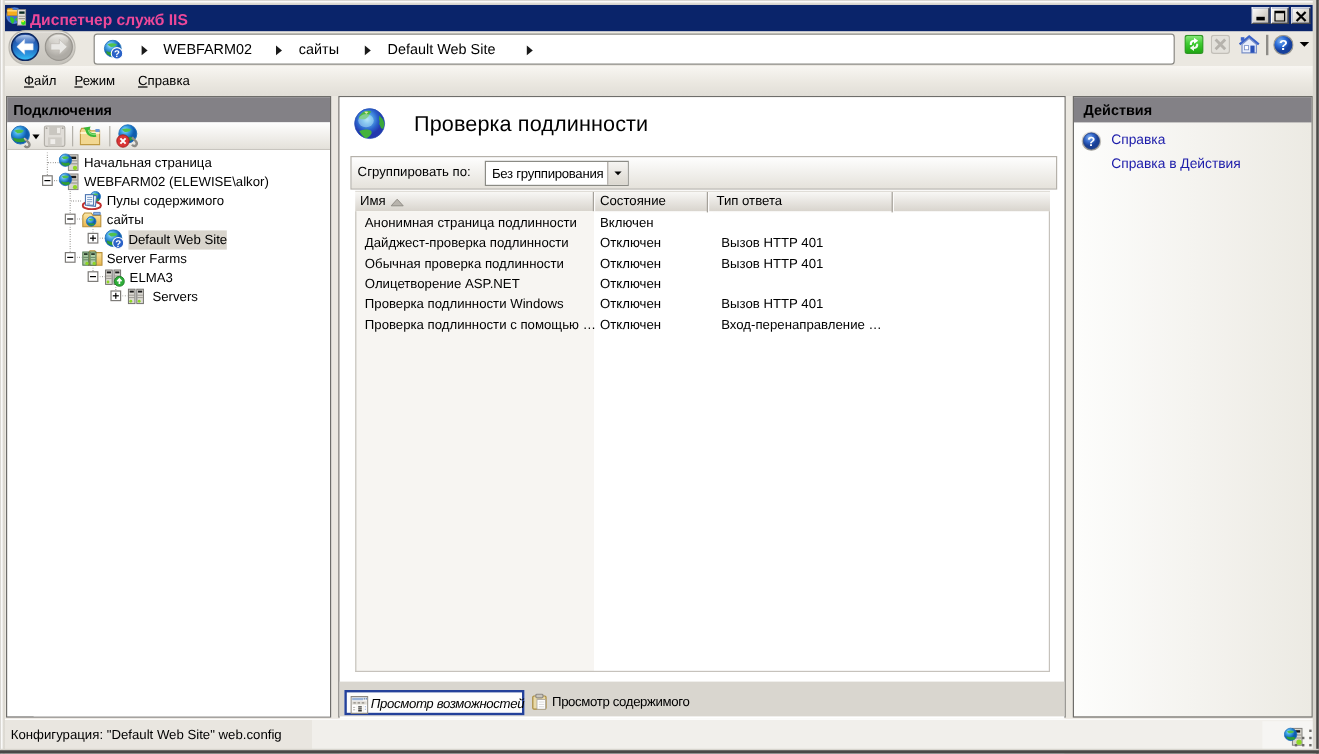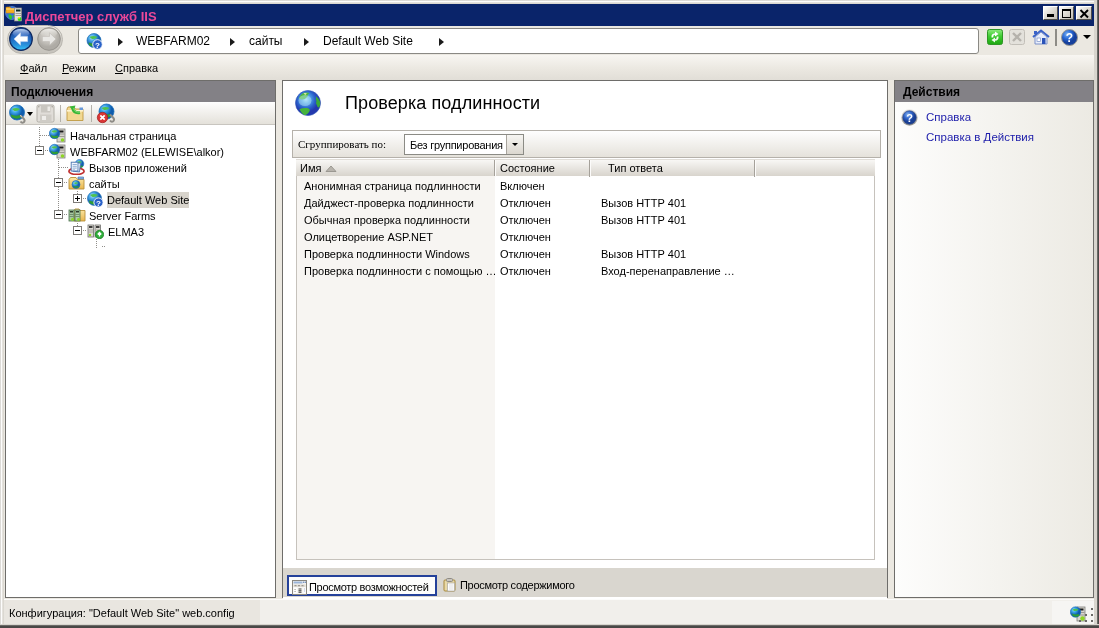--- a/index.html
+++ b/index.html
@@ -56,41 +56,41 @@
 .texp.plus b { position:absolute; left:3px; top:1px; width:1px; height:5px; background:#000; }
 .tsel { background:#d8d4cc; }
 .tlabel { position:absolute; top:1px; }
 .dotv { position:absolute; width:1px; background-image:linear-gradient(#908e8a 1px, transparent 1px); background-size:1px 2px; }
 .doth { position:absolute; height:1px; background-image:linear-gradient(90deg,#908e8a 1px, transparent 1px); background-size:2px 1px; }
 
 
 #ccontent { position:absolute; left:0; top:0; width:604px; height:594px; background:#fff; border-bottom:1px solid #9c9893; }
 #chead-title { position:absolute; left:62px; top:12px; font-size:18px; letter-spacing:0.1px; }
 #grpbar { position:absolute; left:9px; top:49px; width:589px; height:28px; background:linear-gradient(#fefefe,#e5e2db); border:1px solid #b5b1aa; }
-#grpbar .lbl { position:absolute; left:5px; top:7px;font-family:Liberation Serif, serif; }
+#grpbar .lbl { position:absolute; left:5px; top:7px; }
 #grpdd { position:absolute; left:111px; top:3px; width:120px; height:21px; background:#fff; border:1px solid #8b8b85; }
 #grpdd .txt { position:absolute; left:5px; top:4px; letter-spacing:-0.25px; }
 #grpdd .arrbtn { position:absolute; right:0; top:0; width:17px; height:19px; background:linear-gradient(#f6f5f2,#dbd7cf); border-left:1px solid #a8a49d; }
 #grpdd .arrbtn i { position:absolute; left:5px; top:8px; width:0; height:0; border-top:3.5px solid #000; border-left:3.5px solid transparent; border-right:3.5px solid transparent; }
 
 
 #tbl { position:absolute; left:13px; top:78px; width:580px; height:482px; }
 #tbl-hdr { position:absolute; left:0; top:0; width:579px; height:17px; background:linear-gradient(#f8f7f5,#d8d4cd); border-top:1px solid #e0ddd7;padding-left:36px; }
 .hcol { position:absolute; top:0; height:17px; padding-top:2px; border-right:1px solid #a5a19a; box-shadow:1px 0 0 #fcfbfa; }
 .hcol span { padding-left:4px; }
 #col1bg { position:absolute; left:0; top:17px; width:199px; height:384px; background:#f7f5f2; }
 .lrow { position:absolute; left:0; height:17px; white-space:nowrap; }
 .lrow .c1 { position:absolute; left:8px; top:2px; }
 .lrow .c2 { position:absolute; left:204px; top:2px; }
 .lrow .c3 { position:absolute; left:305px; top:2px; }
 #tbl-outline { position:absolute; left:0px; top:17px; width:579px; height:384px; border-left:1px solid #c6c2bc; border-right:1px solid #c6c2bc; border-bottom:1px solid #c6c2bc; }
 
 
 #tabstrip { position:absolute; left:0; top:487px; width:604px; height:29px; background:#d9d6cf; }
-#tab1 { position:absolute; left:4px; top:7px; width:150px; height:21px; background:#fdfdfc; border:2px solid #24419a; }
+#tab1 { position:absolute; left:4px; top:7px; width:150px; height:21px; background:#fdfdfc; border:2px solid #24419a;font-style:italic; }
 #tab1 .t, #tab2 .t { position:absolute; left:20px; top:4px; letter-spacing:-0.3px; white-space:nowrap; }
 #tab2 { position:absolute; left:157px; top:7px; width:150px; height:21px; }
 .tabicon { position:absolute; left:3px; top:3px; }
 
 
 .rlink { position:absolute; left:31px; color:#1c1caa; font-size:11.5px; white-space:nowrap; }
 
 
 #status { left:4px; top:599px; width:1090px; height:25px; background:#e9e6e0; border-top:1px solid #fcfcfb; }
 #statlight { position:absolute; left:256px; top:0px; width:834px; height:24px; background:#f1efeb; }
@@ -353,21 +353,21 @@
               </radialGradient>
             </defs>
           <circle cx="11.5" cy="4.8" r="4.3" fill="url(#t3)" stroke="#1b6db8" stroke-width="0.6"></circle>
           <path d="M9 2.8 Q11.5 1.6 14 2.8 Q12.8 4.6 10.2 4.2 Z" fill="#4fc24f"></path>
           <path d="M8.7 6 Q11.2 7.2 14.2 6.4 L14.9 7.9 Q11.5 9.5 9 7.7 Z" fill="#2f9e35"></path>
           <ellipse cx="8.5" cy="12.2" rx="7.6" ry="3.2" fill="none" stroke="#c03030" stroke-width="1.7"></ellipse>
           <rect x="5.2" y="3.8" width="6.8" height="8.8" fill="#fff" stroke="#4a74b0" stroke-width="0.9" transform="rotate(6 8.6 8.2)"></rect>
           <rect x="3.2" y="3.2" width="6.8" height="8.8" fill="#f4f8ff" stroke="#4a74b0" stroke-width="0.9"></rect>
           <path d="M4.6 5.5 L8.8 5.5 M4.6 7.3 L8.8 7.3 M4.6 9.1 L8.8 9.1 M4.6 10.9 L7 10.9" stroke="#7a9cc8" stroke-width="0.8"></path>
           </svg>
-        <span class="tlabel" style="left:61px">Вызов приложений</span>
+        <span class="tlabel" style="left:61px">Пулы содержимого</span>
       </div>
       <div class="trow" style="left:0;top:48px;width:271px">
         <div class="texp" style="left:26px">
             <i></i>
           </div>
         <svg class="ticon" style="left:40px" width="17" height="16">
           <defs>
             <radialGradient id="t4" cx="35%" cy="30%">
                 <stop offset="0%" stop-color="#b8e2f8"></stop>
                 <stop offset="45%" stop-color="#48a8e8"></stop>
@@ -439,20 +439,37 @@
           <rect x="2" y="3.2" width="3.5" height="1.6" fill="#1a1a1a"></rect>
           <path d="M1.5 7 L6 7 M1.5 9 L6 9" stroke="#8e8b84" stroke-width="0.7"></path>
           <circle cx="3" cy="12" r="1.2" fill="#8ed625"></circle>
           <rect x="8" y="2" width="5.5" height="12" fill="#dcdad4" stroke="#6e6d6a" stroke-width="0.8"></rect>
           <rect x="9" y="3.2" width="3.5" height="1.6" fill="#1a1a1a"></rect>
           <path d="M8.5 7 L13 7 M8.5 9 L13 9" stroke="#8e8b84" stroke-width="0.7"></path>
           <circle cx="12.5" cy="11.5" r="4.2" fill="#2fae3a" stroke="#1a7a22" stroke-width="0.7"></circle>
           <path d="M12.5 13.6 L12.5 9.8 M10.7 11.4 L12.5 9.5 L14.3 11.4" stroke="#fff" stroke-width="1.4" fill="none"></path>
         </svg>
         <span class="tlabel" style="left:80px">ELMA3</span>
+      </div>
+      <div class="trow" style="left:0;top:112px;width:271px">
+        <div class="texp plus" style="left:64px">
+            <i></i>
+            <b></b>
+          </div>
+        <svg class="ticon" style="left:78px" width="17" height="16">
+          <rect x="1" y="2" width="5.5" height="12" fill="#dcdad4" stroke="#6e6d6a" stroke-width="0.8"></rect>
+          <rect x="2" y="3.2" width="3.5" height="1.6" fill="#1a1a1a"></rect>
+          <path d="M1.5 7 L6 7 M1.5 9 L6 9" stroke="#8e8b84" stroke-width="0.7"></path>
+          <circle cx="3" cy="12" r="1.2" fill="#8ed625"></circle>
+          <rect x="8" y="2" width="5.5" height="12" fill="#dcdad4" stroke="#6e6d6a" stroke-width="0.8"></rect>
+          <rect x="9" y="3.2" width="3.5" height="1.6" fill="#1a1a1a"></rect>
+          <path d="M8.5 7 L13 7 M8.5 9 L13 9" stroke="#8e8b84" stroke-width="0.7"></path>
+          <circle cx="10" cy="12" r="1.2" fill="#8ed625"></circle>
+        </svg>
+        <span class="tlabel" style="left:99px">Servers</span>
       </div>
     </div>
   </div>
 
   <div class="abs" id="center-panel">
     <div id="ccontent">
       <svg class="abs" style="left:12px;top:9px" width="27" height="27">
         <defs>
           <radialGradient id="bigg" cx="42%" cy="36%">
               <stop offset="0%" stop-color="#aee2f8"></stop>
@@ -479,21 +496,21 @@
         </div>
       </div>
       <div id="tbl">
         <div id="tbl-hdr">
           <div class="hcol" style="left:0;width:199px"><span>Имя</span>
             <svg class="abs" style="left:29px;top:5px" width="12" height="8">
                 <path d="M6 1 L11 6.5 L1 6.5 Z" fill="#b8b4ad" stroke="#8e8b84" stroke-width="0.8"></path>
               </svg>
           </div>
           <div class="hcol" style="left:200px;width:94px"><span>Состояние</span></div>
-          <div class="hcol" style="left:308px;width:151px"><span>Тип ответа</span></div>
+          <div class="hcol" style="left:297px;width:151px"><span>Тип ответа</span></div>
           <div class="hcol" style="left:445px;width:134px;border-right:none;box-shadow:none"></div>
         </div>
         <div id="col1bg"></div>
         <div id="tbl-outline"></div>
         <div class="lrow" style="top:19px">
             <span class="c1">Анонимная страница подлинности</span>
             <span class="c2">Включен</span>
           </div>
         <div class="lrow" style="top:36px">
             <span class="c1">Дайджест-проверка подлинности</span>

